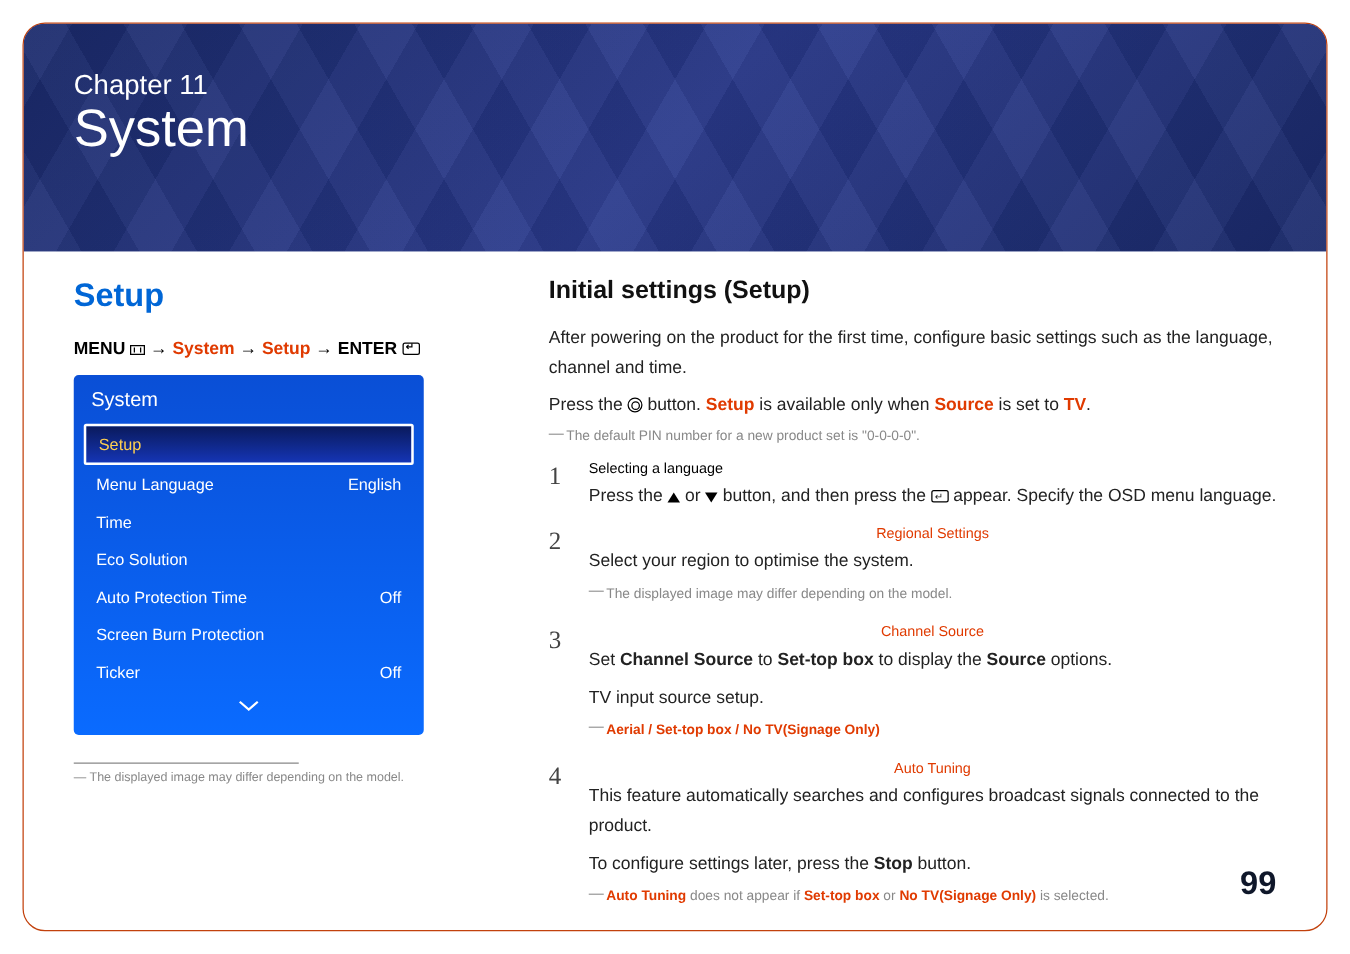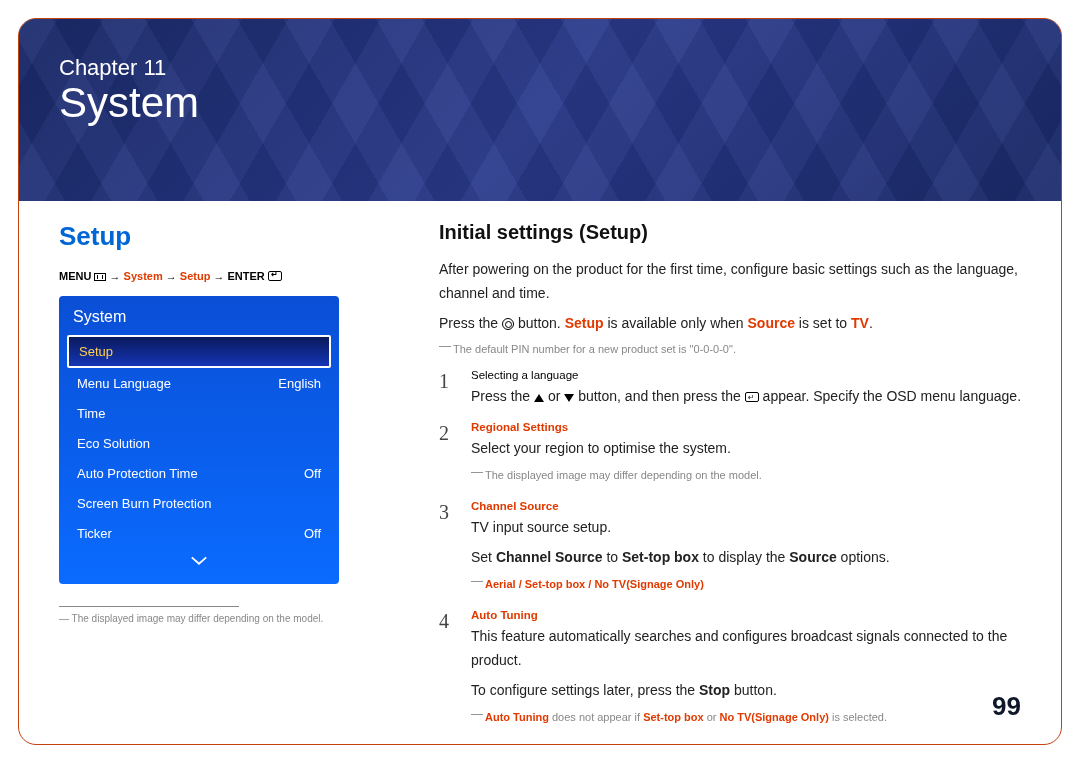--- a/index.html
+++ b/index.html
@@ -51,21 +51,21 @@
   .right-col { flex: 1; }
 
   .section-heading {
     color: #0066d6;
     font-size: 26px;
     font-weight: 600;
     margin-bottom: 18px;
   }
 
   .menu-path {
-    font-size: 11px;
+    font-size: 14px;
     font-weight: 700;
     color: #000;
     margin-bottom: 14px;
   }
   .menu-path .hl { color: #e03a00; font-weight: 700; }
   .menu-icon {
     display: inline-block;
     border: 1px solid #000;
     width: 12px; height: 8px;
     position: relative;
@@ -195,21 +195,21 @@
   .step-num {
     font-size: 20px;
     color: #444;
     font-family: Georgia, serif;
     width: 14px;
     flex-shrink: 0;
     line-height: 1.2;
   }
   .step-body { flex: 1; }
   .step-title { font-size: 11.5px; font-weight: 400; margin-bottom: 4px; }
-  .step-title.hl { color: #e03a00; font-weight: 700; }
+  .step-title.hl { color: #e03a00; font-weight: 400; text-align: center; }
 
   .page-number {
     position: absolute;
     right: 40px;
     bottom: 22px;
     font-size: 26px;
     color: #0f172a;
     font-weight: 700;
   }
 </style>
@@ -312,24 +312,24 @@
             <div class="step-title hl">Regional Settings</div>
             <div class="bodytext">Select your region to optimise the system.</div>
             <div class="dash-note">The displayed image may differ depending on the model.</div>
           </div>
         </div>
 
         <div class="step">
           <div class="step-num">3</div>
           <div class="step-body">
             <div class="step-title hl">Channel Source</div>
-            <div class="bodytext">TV input source setup.</div>
             <div class="bodytext">
               <span>Set </span><span class="b">Channel Source</span><span> to </span><span class="b">Set-top box</span><span> to display the </span><span class="b">Source</span><span> options.</span>
             </div>
+            <div class="bodytext">TV input source setup.</div>
             <div class="dash-note"><span class="hl">Aerial / Set-top box / No TV(Signage Only)</span></div>
           </div>
         </div>
 
         <div class="step">
           <div class="step-num">4</div>
           <div class="step-body">
             <div class="step-title hl">Auto Tuning</div>
             <div class="bodytext">This feature automatically searches and configures broadcast signals connected to the product.</div>
             <div class="bodytext">

